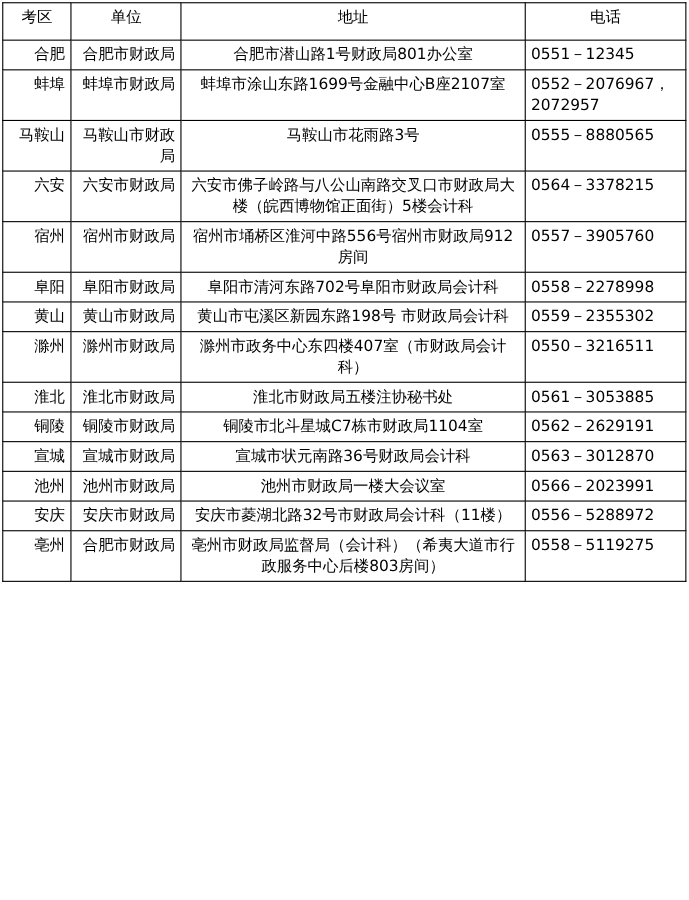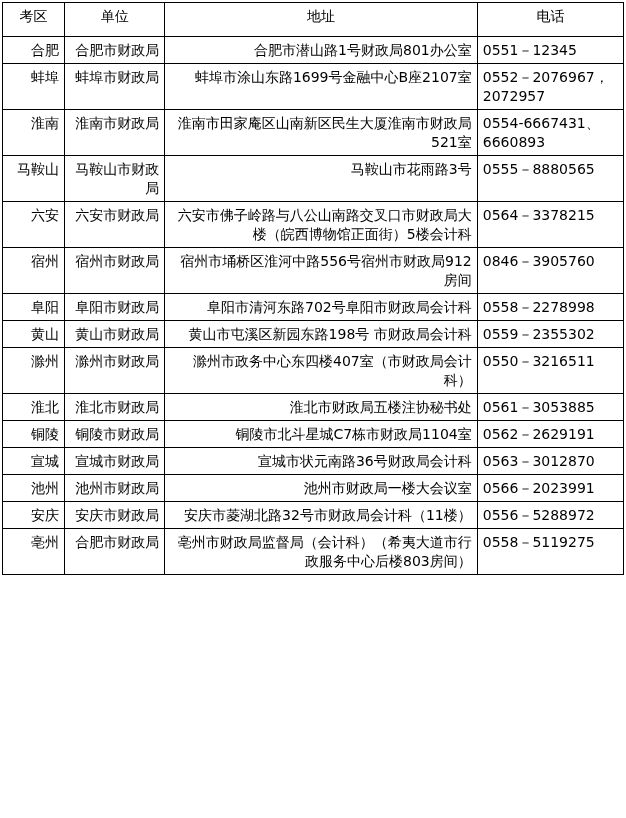--- a/index.html
+++ b/index.html
@@ -48,21 +48,21 @@
   col.c-phone    { width: 146px; }
 
   td.district {
     text-align: right;
     letter-spacing: 0px;
   }
   td.unit {
     text-align: right;
   }
   td.address {
-    text-align: right;
+    text-align: center;
   }
   td.phone {
     text-align: left;
     margin-left: 21px;
   }
   
   tbody tr td {
     vertical-align: top;
   }
 </style>
@@ -92,42 +92,36 @@
         <td class="address">合肥市潜山路1号财政局801办公室</td>
         <td class="phone">0551－12345</td>
       </tr>
       <tr>
         <td class="district">蚌埠</td>
         <td class="unit">蚌埠市财政局</td>
         <td class="address">蚌埠市涂山东路1699号金融中心B座2107室</td>
         <td class="phone">0552－2076967，2072957</td>
       </tr>
       <tr>
-        <td class="district">淮南</td>
-        <td class="unit">淮南市财政局</td>
-        <td class="address">淮南市田家庵区山南新区民生大厦淮南市财政局521室</td>
-        <td class="phone">0554-6667431、6660893</td>
-      </tr>
-      <tr>
         <td class="district">马鞍山</td>
         <td class="unit">马鞍山市财政局</td>
         <td class="address">马鞍山市花雨路3号</td>
         <td class="phone">0555－8880565</td>
       </tr>
       <tr>
         <td class="district">六安</td>
         <td class="unit">六安市财政局</td>
         <td class="address">六安市佛子岭路与八公山南路交叉口市财政局大楼（皖西博物馆正面街）5楼会计科</td>
         <td class="phone">0564－3378215</td>
       </tr>
       <tr>
         <td class="district">宿州</td>
         <td class="unit">宿州市财政局</td>
         <td class="address">宿州市埇桥区淮河中路556号宿州市财政局912房间</td>
-        <td class="phone">0846－3905760</td>
+        <td class="phone">0557－3905760</td>
       </tr>
       <tr>
         <td class="district">阜阳</td>
         <td class="unit">阜阳市财政局</td>
         <td class="address">阜阳市清河东路702号阜阳市财政局会计科</td>
         <td class="phone">0558－2278998</td>
       </tr>
       <tr>
         <td class="district">黄山</td>
         <td class="unit">黄山市财政局</td>

